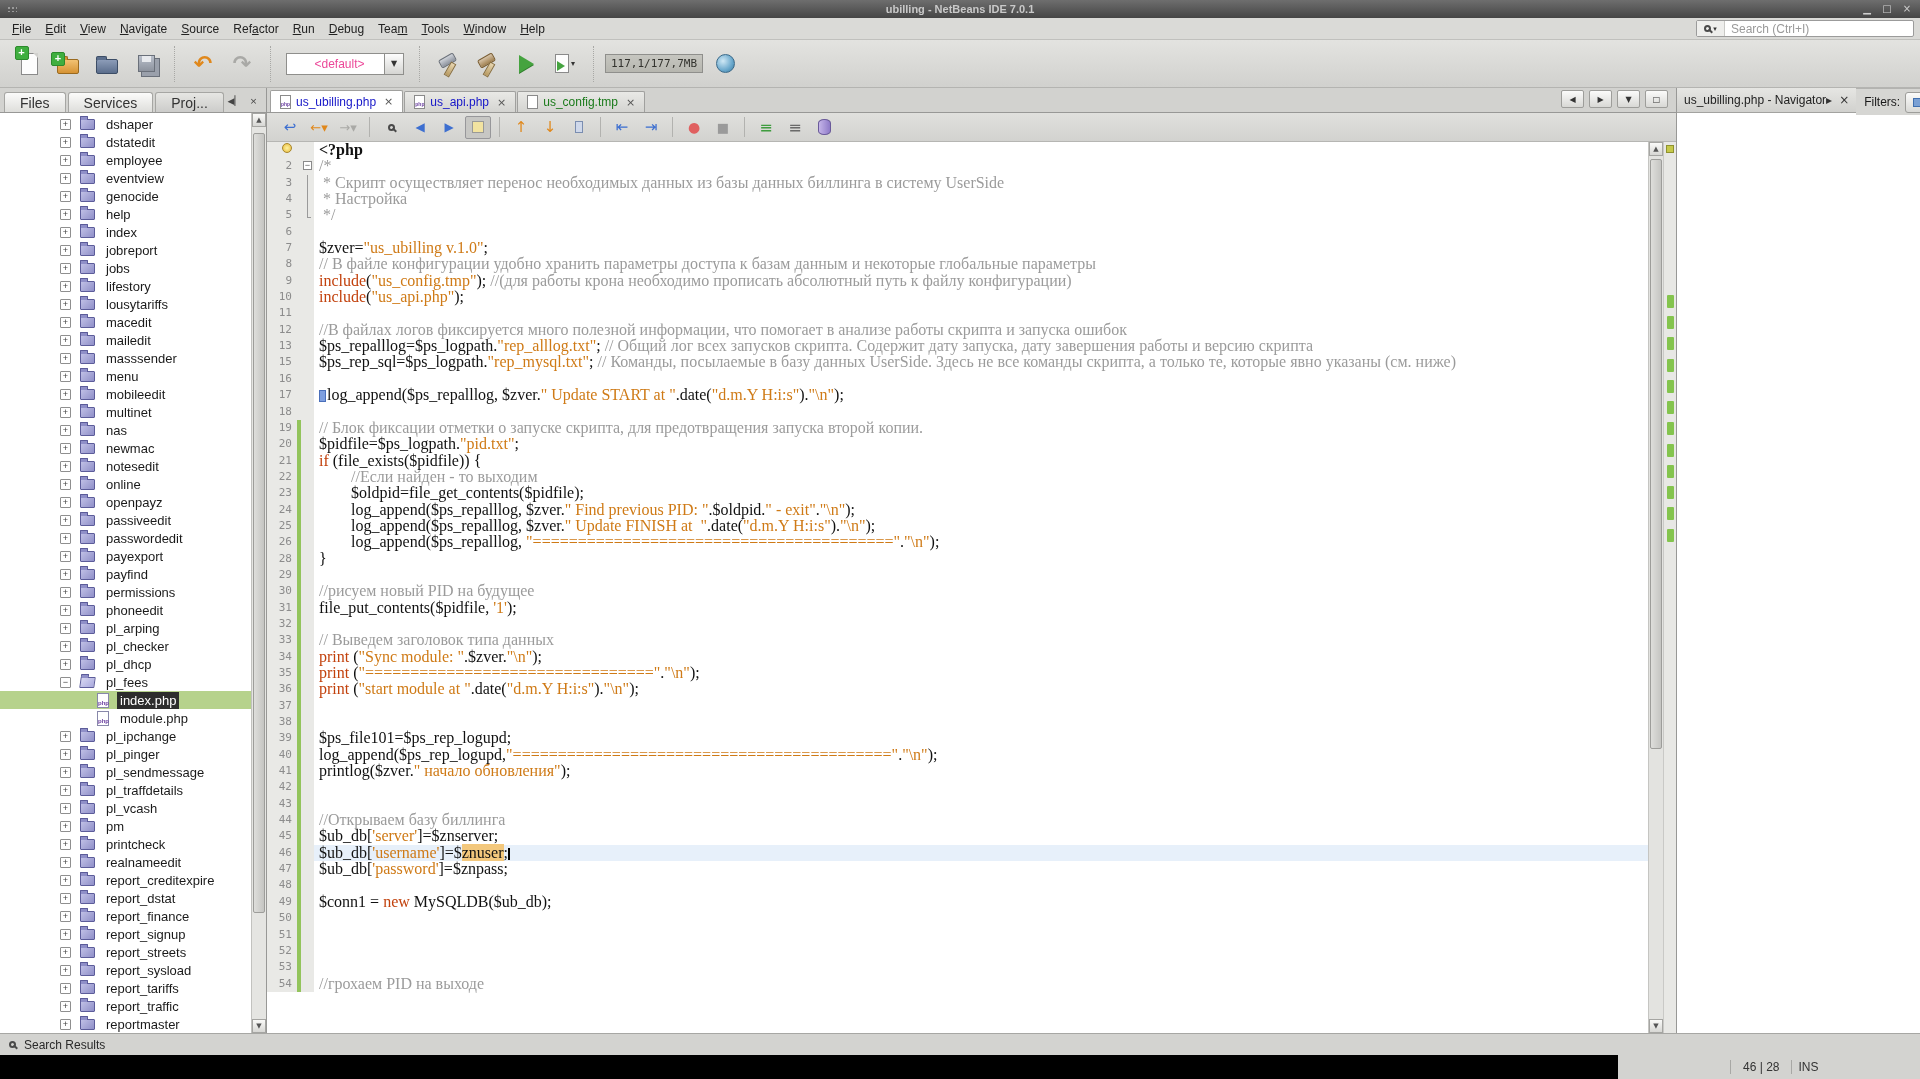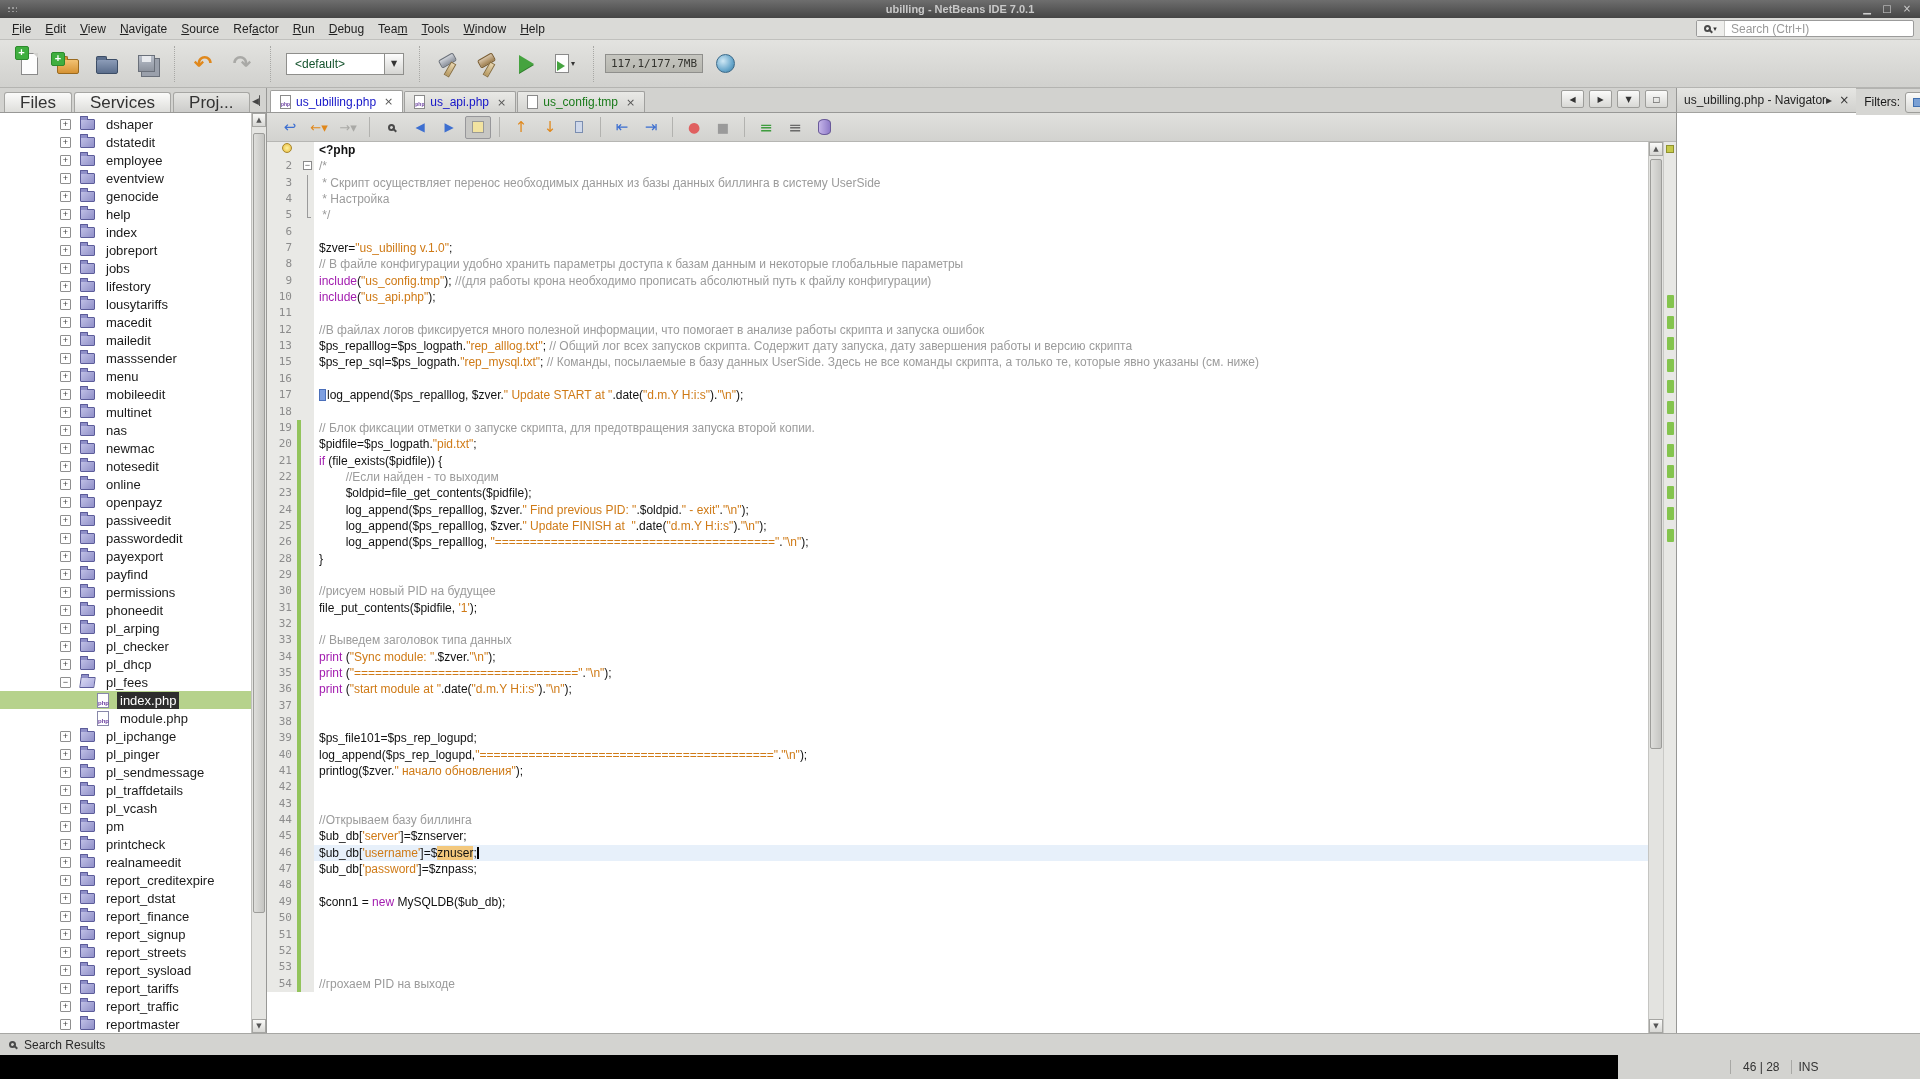--- a/index.html
+++ b/index.html
@@ -47,21 +47,21 @@
     background:#d69334; border:1px solid #9a6a1f; border-bottom:none; border-radius:2px 2px 0 0; }
   .folder.slate { background:linear-gradient(#8c9cb8,#5b6e8c); border-color:#3c4d66; }
   .folder.slate::before { background:#5b6e8c; border-color:#3c4d66; }
   .floppy { width:17px; height:17px; background:linear-gradient(#b9bfca,#8d939e); border:1px solid #6a707a;
     position:relative; box-shadow:4px 4px 0 #9aa0ab, 4px 4px 0 1px #6a707a; }
   .floppy::before { content:""; position:absolute; top:0; left:3px; width:9px; height:6px; background:#e8eaee; }
   .glyph { font-family:"DejaVu Sans","Liberation Sans",sans-serif; }
   .undo-g { font-size:22px; color:#e0881c; font-weight:bold; line-height:20px; }
   .redo-g { font-size:22px; color:#a9a9a6; font-weight:bold; line-height:20px; }
   .combo { width:118px; height:22px; background:#fff; border:1px solid #8f8f8c; display:flex; align-items:center; margin:0 4px; }
-  .combo-text { flex:1; padding-left:8px; color:#14532d; }
+  .combo-text { flex:1; padding-left:8px; color:#ec4899;text-align:center; }
   .combo-arrow { width:19px; height:100%; background:linear-gradient(#fdfdfd,#d5d5d2);
     border-left:1px solid #8f8f8c; display:flex; align-items:center; justify-content:center; font-size:8px; color:#333; }
   .hammer { width:24px; height:24px; position:relative; }
   .hammer::before { content:""; position:absolute; top:4px; left:3px; width:15px; height:7px;
     background:linear-gradient(#cfd3da,#8d939e); border:1px solid #6a707a; border-radius:2px; transform:rotate(-30deg); }
   .hammer::after { content:""; position:absolute; top:10px; left:11px; width:4px; height:13px;
     background:linear-gradient(#e8d6b0,#b89a60); border:1px solid #8a7040; transform:rotate(30deg); }
   .hammer.brown::before { background:linear-gradient(#d8c4a8,#a08050); border-color:#7a5c30; }
   .runtri { width:0; height:0; border-left:15px solid #45a33f; border-top:9px solid transparent;
     border-bottom:9px solid transparent; filter:drop-shadow(0 1px 0 #2c7a28); }
@@ -74,21 +74,21 @@
     font-size:11px; color:#33332e; font-family:"DejaVu Sans Mono",monospace; white-space:nowrap; }
   .sphere { width:19px; height:19px; border-radius:50%; border:1px solid #3a6a8a;
     background:radial-gradient(circle at 6px 6px,#cfe8f5,#6aa8cc 60%,#3a7a9e); }
   
   .main { display:flex; height:945px; background:#d6d6d3; }
   
   .sidebar { width:267px; display:flex; flex-direction:column; border-right:1px solid #989896; background:#fff; }
   .panel-tabs { height:25px; background:#d3d3d0; display:flex; align-items:flex-end; gap:2px;
     padding-left:4px; border-bottom:1px solid #989896; flex:none; }
   .ptab { height:20px; padding:0 15px; background:linear-gradient(#fbfbfa,#dededb);
-    border:1px solid #a6a6a3; border-bottom:none; border-radius:3px 3px 0 0; font-size:17px;
+    border:1px solid #a6a6a3; border-bottom:none; border-radius:3px 3px 0 0; font-size:14px;
     display:flex; align-items:center; color:#333; }
   .ptab.sel { background:linear-gradient(#e6e6e3,#cccccA); }
   .ptab-btns { margin-left:auto; display:flex; gap:4px; padding:0 5px 4px 0; }
   .mini-btn { width:15px; height:14px; font-size:9px; color:#444; display:flex; align-items:center;
     justify-content:center; font-family:"DejaVu Sans",sans-serif; }
   .tree-wrap { flex:1; display:flex; min-height:0; }
   .tree { flex:1; background:#fff; padding-top:2px; overflow:hidden; }
   .trow { height:18px; display:flex; align-items:center; font-size:13px; white-space:nowrap; }
   .trow .exp { flex:none; width:11px; height:11px; border:1px solid #8f8f8f; background:#fff; font-size:9px;
     line-height:9px; text-align:center; color:#444; margin-left:60px; margin-right:9px; border-radius:1px; }
@@ -139,24 +139,24 @@
     border-radius:6px / 4px; }
   
   .code-area { flex:1; display:flex; background:#fff; min-height:0; }
   .code-lines { flex:1; overflow:hidden; }
   .cl { display:flex; height:16.35px; line-height:16.35px; }
   .cl .num { flex:none; width:30px; text-align:right; padding-right:5px; background:#e9e9e6; color:#8c8c8c;
     font-family:"DejaVu Sans Mono",monospace; font-size:11px; }
   .cl .diffbar { flex:none; width:4px; background:#e9e9e6; }
   .cl.diff .diffbar { background:#93c45c; }
   .cl .fold { flex:none; width:13px; background:#e9e9e6; position:relative; }
-  .cl .txt { flex:1; font-family:Liberation Sans, sans-serif; font-size:12px; white-space:pre;
+  .cl .txt { flex:1; font-family:Liberation Serif, serif; font-size:16px; white-space:pre;
     color:#111; padding-left:5px; }
   .cl.cur .txt { background:#e7f0fa; }
-  .tk-k { color:#a21caf;margin-top:13px; }
+  .tk-k { color:#c2410c;margin-top:13px; }
   .tk-s { color:#cf7a16; }
   .tk-c { color:#9b9b9b; }
   .tk-b { font-weight:bold; color:#111; }
   .tk-h { background:#f3c87d; }
   .caret { display:inline-block; width:2px; height:12px; background:#000; vertical-align:-2px; }
   .bluebox { display:inline-block; width:7px; height:12px; background:#7e9fe0; border:1px solid #4a6fba;
     vertical-align:-2px; margin-right:1px; }
   .bulb { display:inline-block; width:10px; height:10px; background:radial-gradient(#fff3a0,#e8b93a);
     border:1px solid #a8862a; border-radius:50%; }
   .fm-box { position:absolute; top:3px; left:2px; width:9px; height:9px; border:1px solid #8a8a8a;

